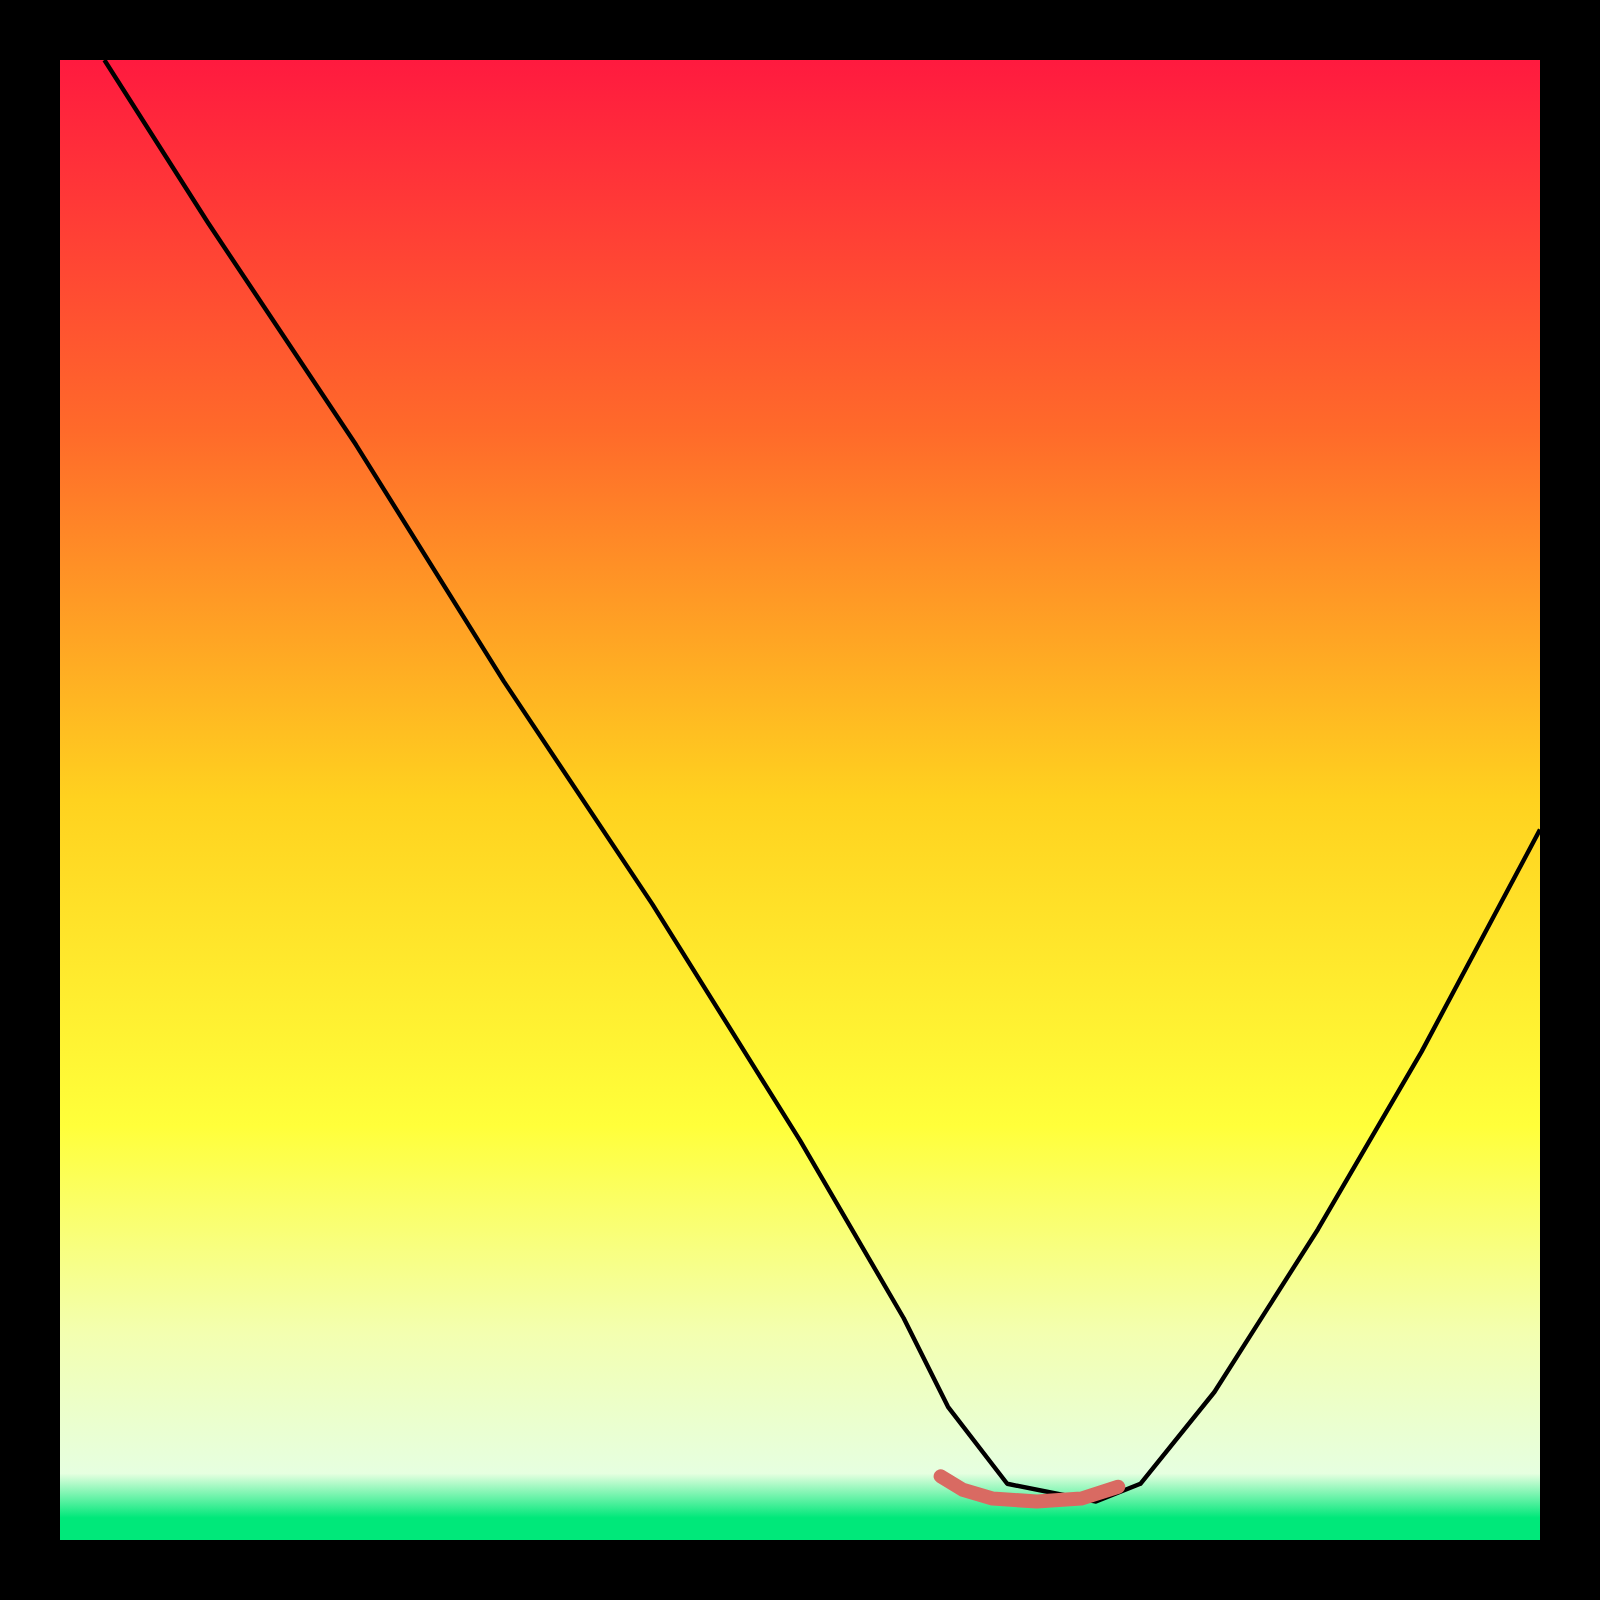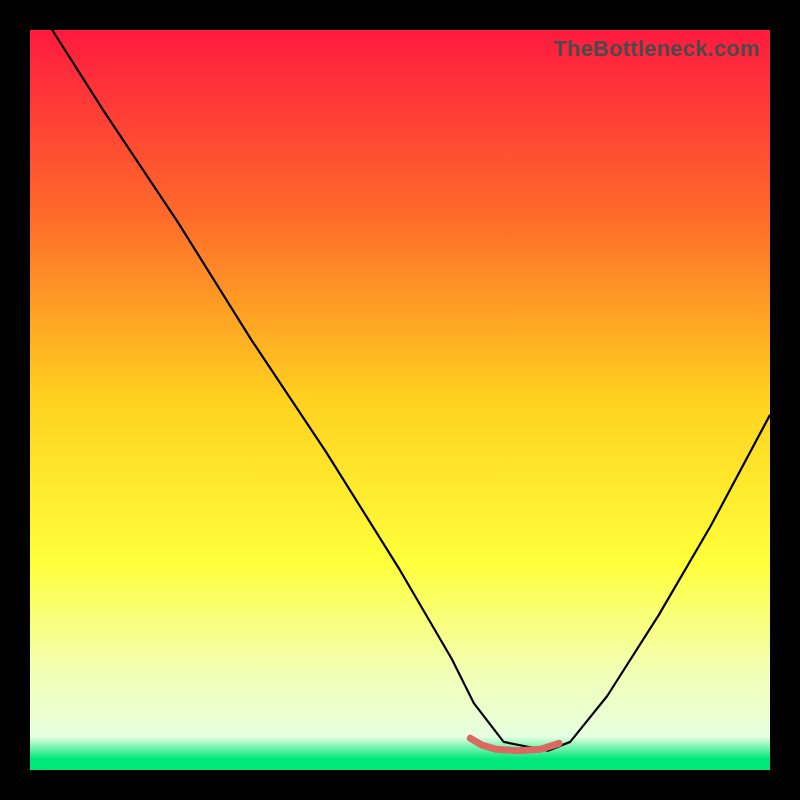--- a/index.html
+++ b/index.html
@@ -53,14 +53,13 @@
           <stop offset="95.5%" stop-color="#e6ffe0"></stop>
           <stop offset="98.5%" stop-color="#00e87a"></stop>
           <stop offset="100%" stop-color="#00e87a"></stop>
         </linearGradient>
     </defs>
     <rect x="0" y="0" width="740" height="740" fill="url(#bg-grad)"></rect>
     <path id="series-curve" fill="none" d="M22.20 0.00 L74.00 81.40 L148.00 192.40 L222.00 310.80 L296.00 421.80 L370.00 540.20 L421.80 629.00 L444.00 673.40 L473.60 711.88 L518.00 720.76 L540.20 711.88 L577.20 666.00 L629.00 584.60 L680.80 495.80 L740.00 384.80" stroke="#000000" stroke-width="2.2" stroke-linejoin="round"></path>
     <path id="series-marker" fill="none" d="M440.30 708.18 L451.40 714.84 L466.20 719.28 L488.40 720.76 L510.60 719.28 L529.10 713.36" stroke="#d96a62" stroke-width="7" stroke-linecap="round" stroke-linejoin="round"></path>
   </svg>
 
-  <div class="watermark">TheBottleneck.com</div>
 </div>
 
 </body></html>

